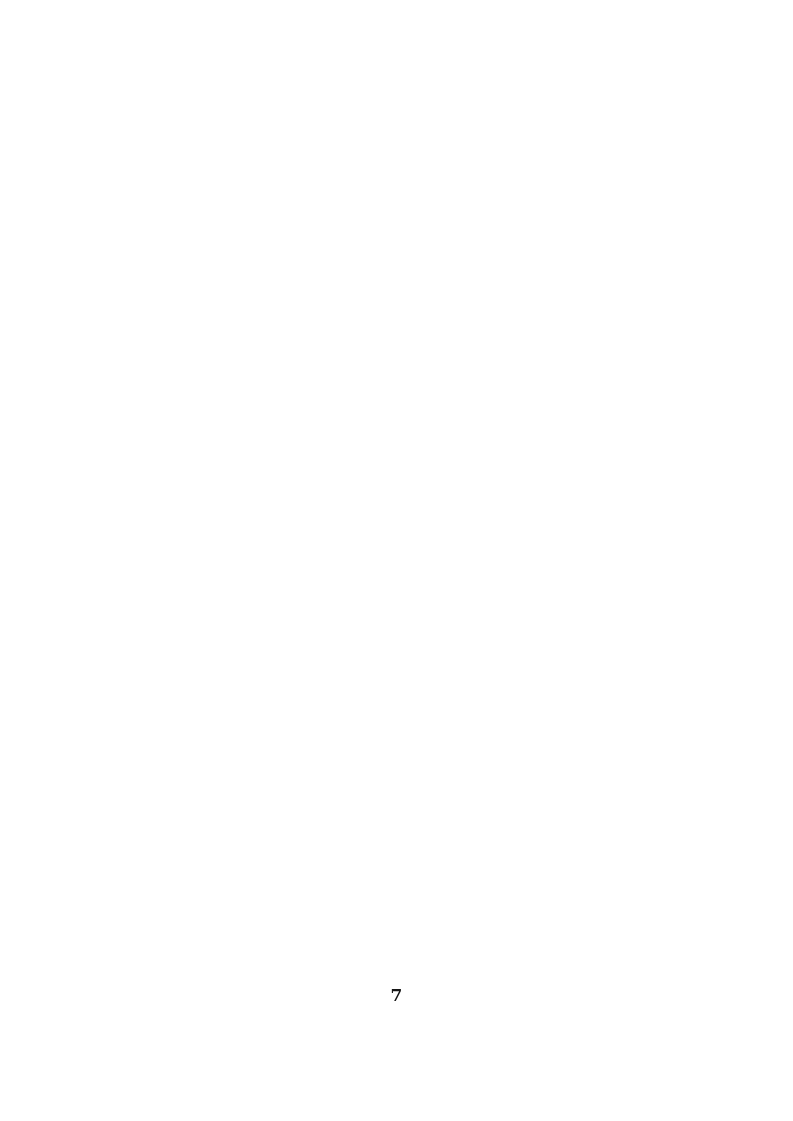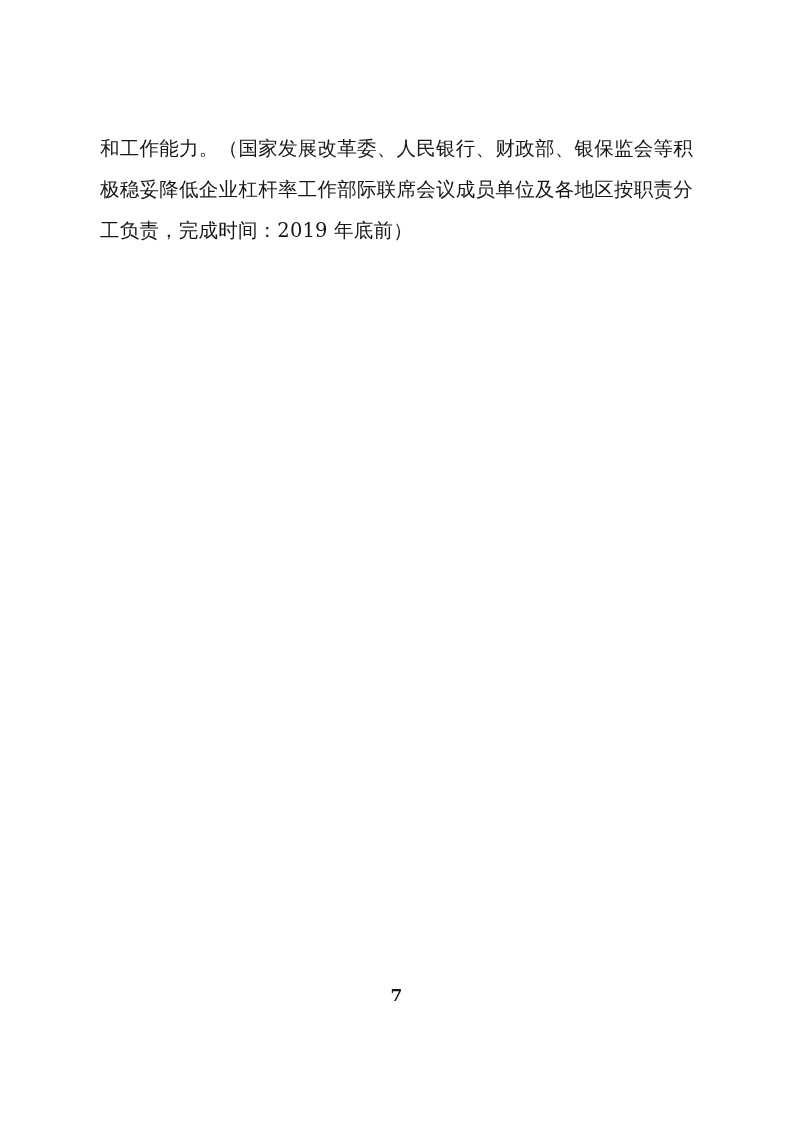--- a/index.html
+++ b/index.html
@@ -51,16 +51,15 @@
     font-family: "DejaVu Serif", "Liberation Serif", serif;
     color: #161616;
     font-weight: 700;
   }
 </style>
 </head>
 <body>
 
 <div class="page">
   <div class="doc-body">
-    <p class="para">和工作能力。（国家发展改革委、人民银行、财政部、银保监会等积极稳妥降低企业杠杆率工作部际联席会议成员单位及各地区按职责分工负责，完成时间：2019 年底前）</p>
   </div>
   <div class="page-number">7</div>
 </div>
 
 </body></html>

